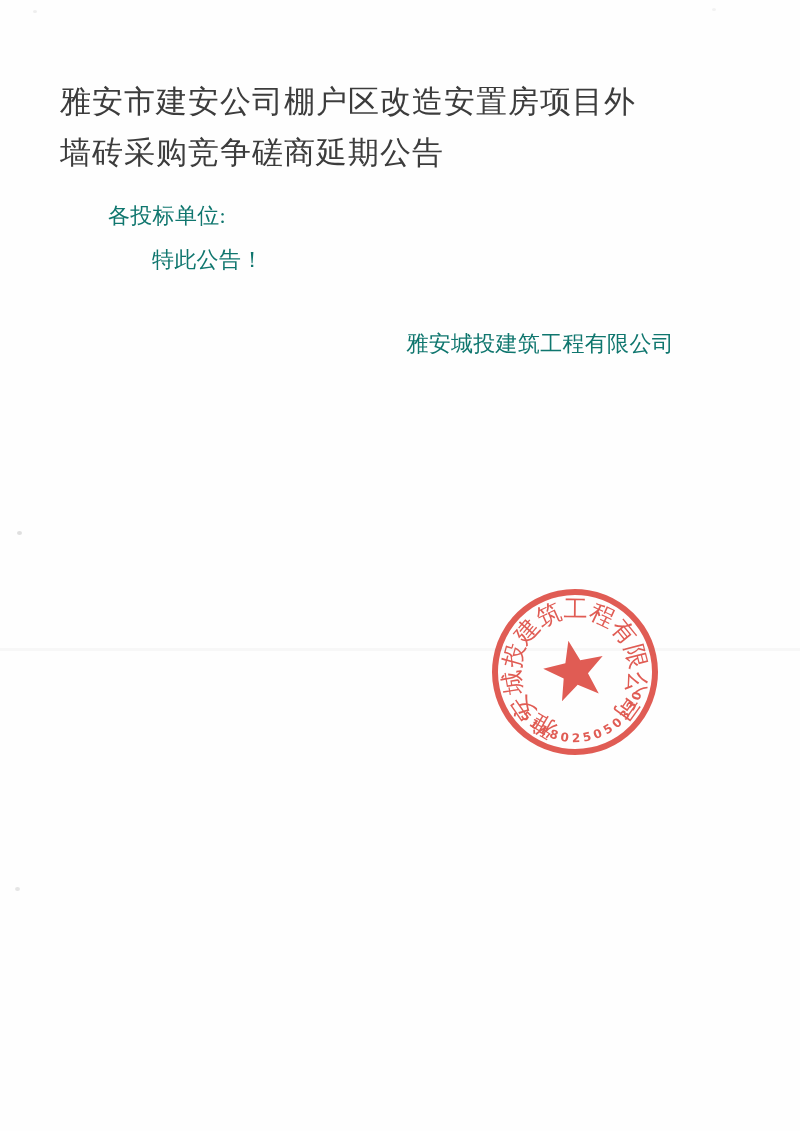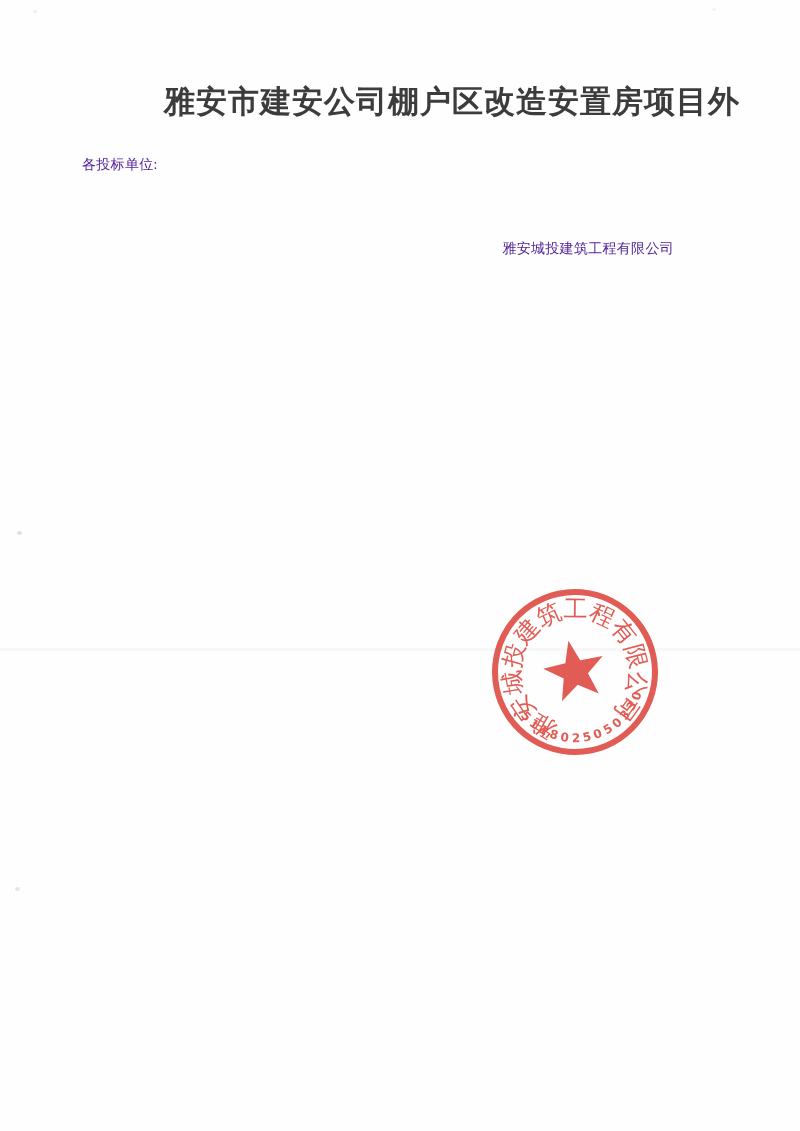--- a/index.html
+++ b/index.html
@@ -10,34 +10,34 @@
   .page {
     position: relative;
     width: 800px;
     height: 1131px;
     background: #fefefe;
     overflow: hidden;
     font-family: "Liberation Serif", "DejaVu Serif", serif;
   }
   .doc-title {
     margin: 76px 60px 0 60px;
-    text-align: right;
+    text-align: left;
     font-family: "Liberation Sans", "DejaVu Sans", sans-serif;
-    font-weight: 700;
+    font-weight: 400;
     font-size: 31px;
     line-height: 51px;
     letter-spacing: 1px;
     color: #3c3c3c;
   }
   .content {
-    margin: 16px 104px 0 82px;
-    font-size: 14px;
+    margin: 16px 104px 0 108px;
+    font-size: 22px;
     line-height: 44px;
     letter-spacing: 0.3px;
-    color: #4c1d95;
+    color: #0f766e;
   }
   .salutation {
     text-align: left;
   }
   .body-paragraph {
     margin: 0;
     text-indent: 2em;
     text-align: justify;
   }
   .closing {
@@ -102,24 +102,26 @@
   .speck.s3 { left: 15px;  top: 887px; width: 5px; height: 4px; opacity: .8; }
   .speck.s4 { left: 712px; top: 8px;   width: 4px; height: 3px; opacity: .4; }
 </style>
 </head>
 <body>
 
 <div class="page">
 
   <h1 class="doc-title">
     <div>雅安市建安公司棚户区改造安置房项目外</div>
+    <div>墙砖采购竞争磋商延期公告</div>
   </h1>
 
   <div class="content">
     <div class="salutation">各投标单位:</div>
+    <p class="closing">特此公告！</p>
 
     <div class="signature">
       <div class="company">雅安城投建筑工程有限公司</div>
     </div>
   </div>
 
   <svg class="stamp" viewBox="0 0 220 220" xmlns="http://www.w3.org/2000/svg" aria-hidden="true">
     <g transform="rotate(-12 110 110)">
       <circle class="ring" cx="110" cy="110" r="80"></circle>
       <defs>

